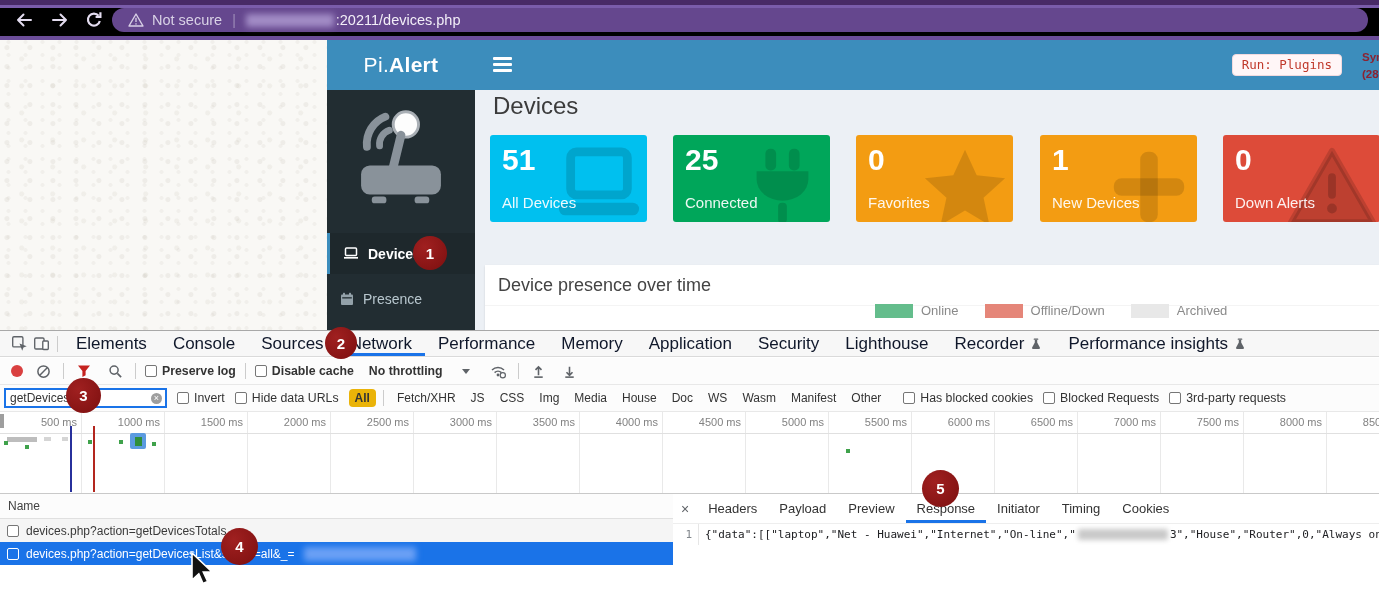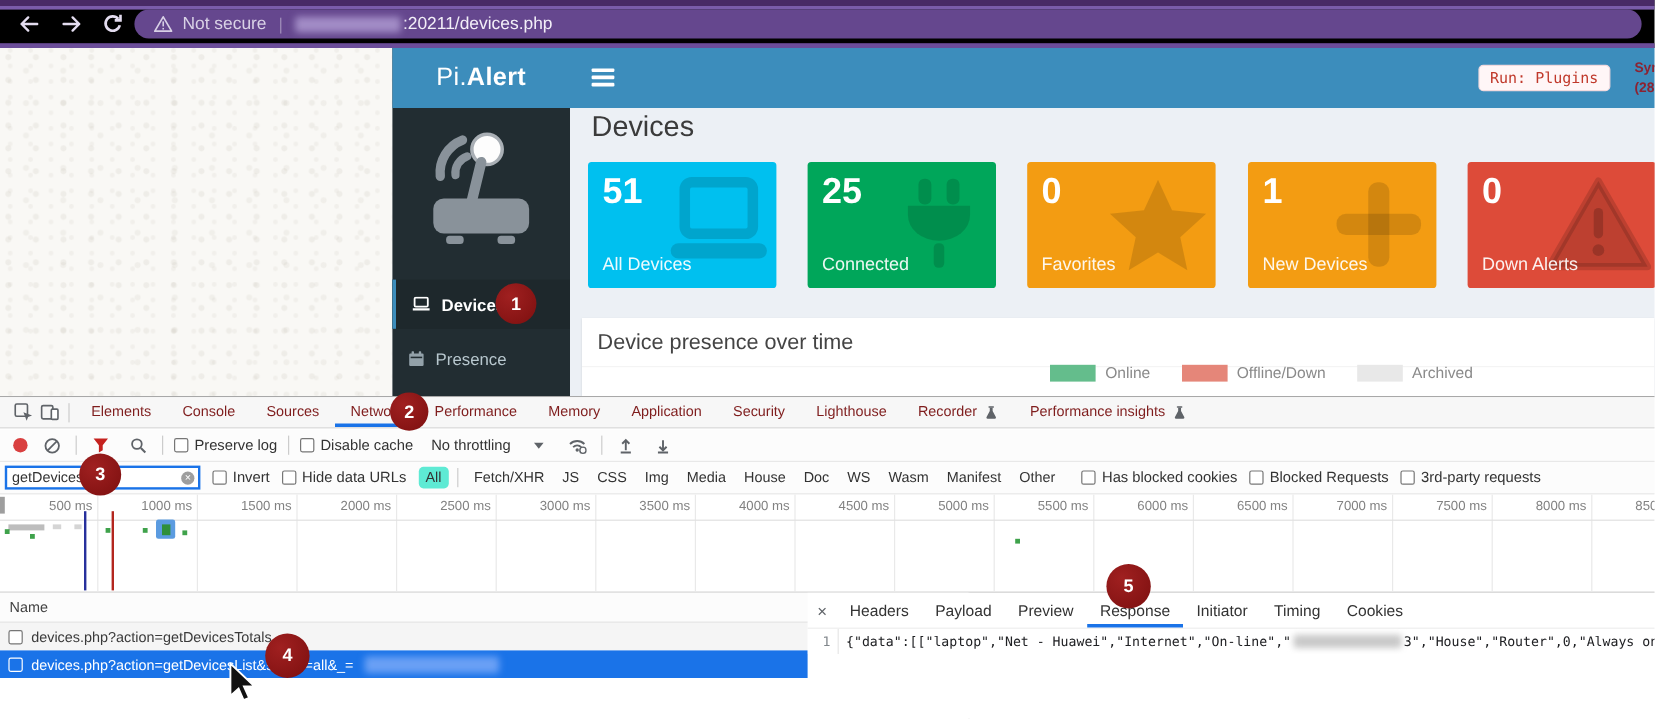--- a/index.html
+++ b/index.html
@@ -43,21 +43,21 @@
   .hamburger { position:absolute; left:18px; top:17px; width:19px; height:15px; display:flex; flex-direction:column; justify-content:space-between; }
   .hamburger i { display:block; height:2.6px; background:#fff; border-radius:1px; }
   .run-plugins { position:absolute; right:37px; top:14px; height:22px; background:#fff6f7; border:1px solid #f1dade;
                  border-radius:4px; color:#c0392b; font-family:"DejaVu Sans Mono", monospace; font-size:12.5px;
                  padding:0 9px; line-height:20px; }
   .sync-status { position:absolute; left:887px; top:9px; width:40px; color:#8b2332; font-weight:bold; font-size:11.5px; line-height:1.5; }
 
   .main { position:absolute; left:475px; top:90px; width:904px; height:240px; background:#ecf0f5; }
   .page-title { position:absolute; left:493px; top:92px; font-size:24px; color:#3b3b3b; font-weight:400; }
 
-  .card { position:absolute; top:135px; width:157px; height:105px; border-radius:3px; color:#fff; overflow:hidden; }
+  .card { position:absolute; top:135px; width:157px; height:87px; border-radius:3px; color:#fff; overflow:hidden; }
   .card .value { margin:9px 0 0 12px; font-size:30px; font-weight:bold; line-height:1.05; }
   .card .label { position:absolute; left:12px; bottom:11px; font-size:15px; color:rgba(255,255,255,0.92); }
   .card .bigicon { position:absolute; right:4px; top:12px; width:88px; height:82px; }
   .c1 { left:490px; background:#00c0ef; } .c2 { left:673px; background:#00a65a; }
   .c3 { left:856px; background:#f39c12; } .c4 { left:1040px; background:#f39c12; }
   .c5 { left:1223px; background:#dd4b39; width:157px; }
 
   .panel { position:absolute; left:485px; top:265px; width:894px; height:65px; background:#fff; box-shadow:0 1px 2px rgba(0,0,0,0.12); }
   .panel-title { padding:10px 13px 9px; font-size:18px; color:#444; border-bottom:1px solid #f4f4f4; }
   .legend { position:absolute; left:875px; top:303px; display:flex; gap:26px; align-items:center; }
@@ -65,39 +65,39 @@
   .swatch { width:38px; height:14px; display:inline-block; }
 
   
   .devtools { position:absolute; left:0; top:330px; width:1379px; height:269px; background:#fff;
               border-top:1px solid #a8a8a8; font-size:12px; color:#333; }
   .vsep { width:1px; height:16px; background:#ccc; display:inline-block; flex:0 0 1px; }
   .dt-tabbar { position:absolute; left:0; top:0; width:100%; height:26px; background:#f7f7f7;
                border-bottom:1px solid #dadada; display:flex; align-items:center; padding-left:8px; }
   .dt-iconbtn { width:22px; height:22px; display:flex; align-items:center; justify-content:center; }
   .dt-tabbar .vsep { margin:0 5px; }
-  .dtab { padding:0 13px; height:25px; line-height:25px; font-size:12px; color:#7f1d1d; display:flex; align-items:center; gap:6px; }
+  .dtab { padding:0 13px; height:25px; line-height:25px; font-size:17px; color:#0f172a; display:flex; align-items:center; gap:6px; }
   .dtab.selected { box-shadow:inset 0 -3px 0 #1a73e8; }
 
   .dt-toolbar { position:absolute; left:0; top:27px; width:100%; height:27px; background:#fcfcfc;
-                border-bottom:1px solid #e8e8e8; display:flex; align-items:center; gap:9px; padding-left:11px; }
+                border-bottom:1px solid #e8e8e8; display:flex; align-items:center; gap:9px; padding-left:11px;font-weight:bold; }
   .dot-record { width:12px; height:12px; border-radius:50%; background:#d94040; }
   .cb { width:12px; height:12px; border:1px solid #767676; border-radius:2px; background:#fff; flex:0 0 12px; }
   .lbl { font-size:12.3px; color:#333; }
   .caret { width:0; height:0; border-left:4px solid transparent; border-right:4px solid transparent; border-top:5px solid #5f6368; margin-left:14px; }
 
   .dt-filterrow { position:absolute; left:0; top:54px; width:100%; height:27px; background:#fcfcfc;
                   border-bottom:1px solid #e8e8e8; display:flex; align-items:center; gap:10px; padding-left:4px; }
   .filter-box { position:relative; width:163px; height:20px; border:2px solid #1a73e8; background:#fff; display:flex; align-items:center; }
   .filter-box input { border:0; outline:0; width:138px; font-size:12px; color:#333; padding-left:4px; font-family:"Liberation Sans",sans-serif; background:transparent; }
   .clear-x { position:absolute; right:3px; top:3px; width:11px; height:11px; border-radius:50%; background:#9e9e9e;
              color:#fff; font-size:9px; line-height:11px; text-align:center; }
   .chips { display:flex; align-items:center; gap:3px; }
   .chip { padding:2px 6px; border-radius:4px; font-size:12px; color:#333; white-space:nowrap; }
-  .chip.selected { background:#5eead4; }
+  .chip.selected { background:#eab308;font-weight:bold; }
   .chips .vsep { margin:0 4px; }
   .cbgroup { display:flex; align-items:center; gap:5px; white-space:nowrap; }
 
   .dt-timeline { position:absolute; left:0; top:81px; width:100%; height:82px; border-bottom:1px solid #c9c9c9; overflow:hidden; }
   .tl-ruler { display:flex; height:82px; }
   .tl-cell { flex:0 0 83px; height:82px; border-right:1px solid #e9e9e9; font-size:11px; color:#828282;
              text-align:right; padding:4px 4px 0 0; }
   .tl-cell.first { flex:0 0 82px; }
   .tl-rline { position:absolute; left:0; top:21px; width:100%; height:1px; background:#e0e0e0; }
   .tl-scrollnub { position:absolute; left:0; top:2px; width:4px; height:14px; background:#9e9e9e; }

